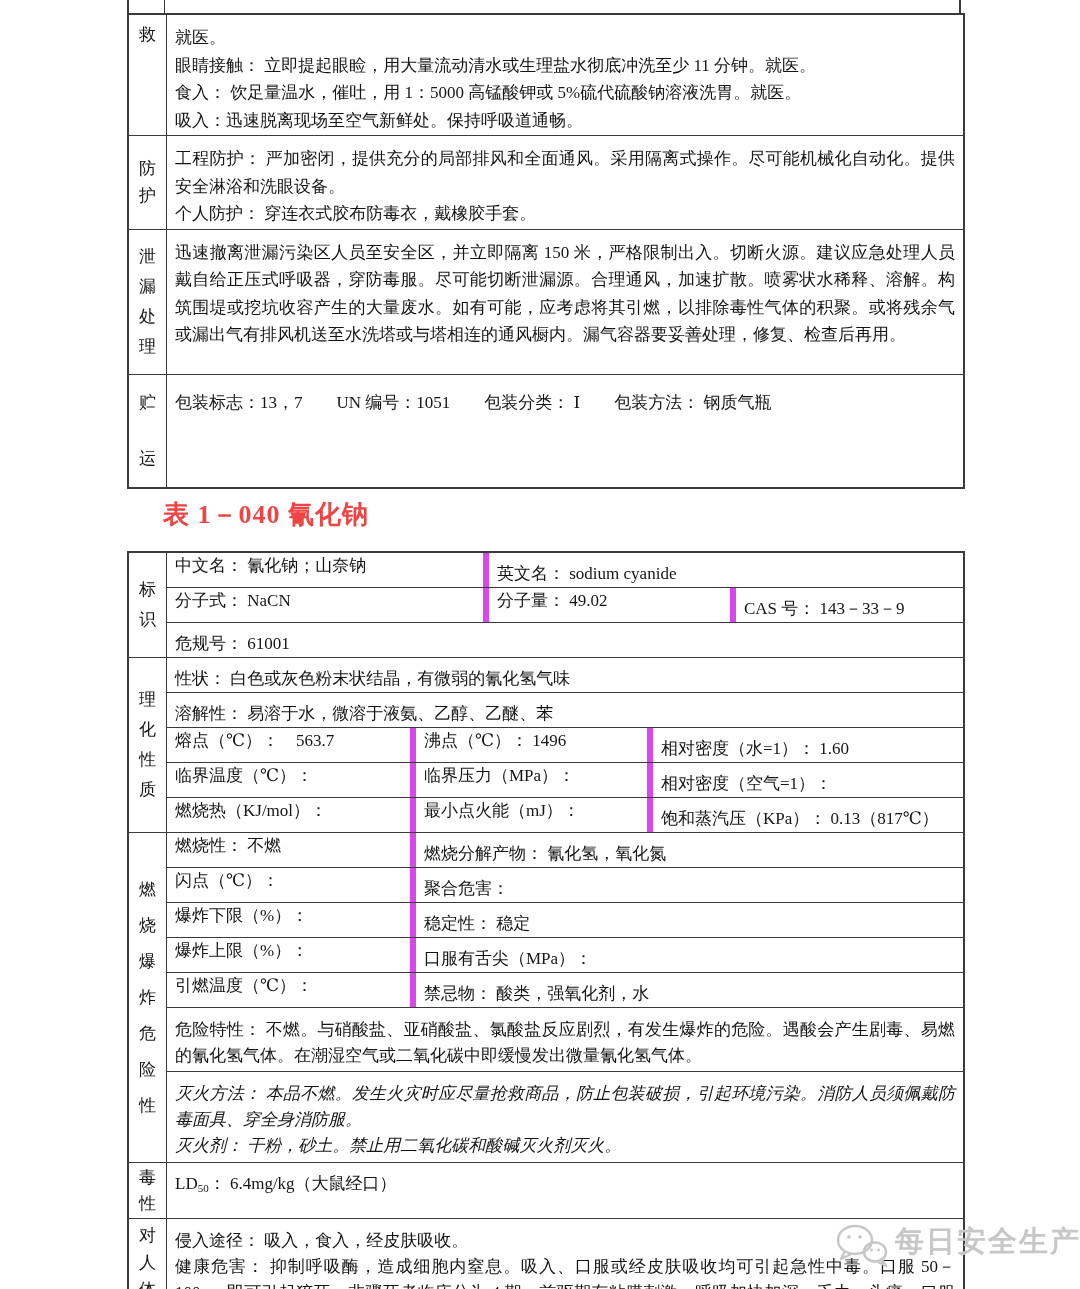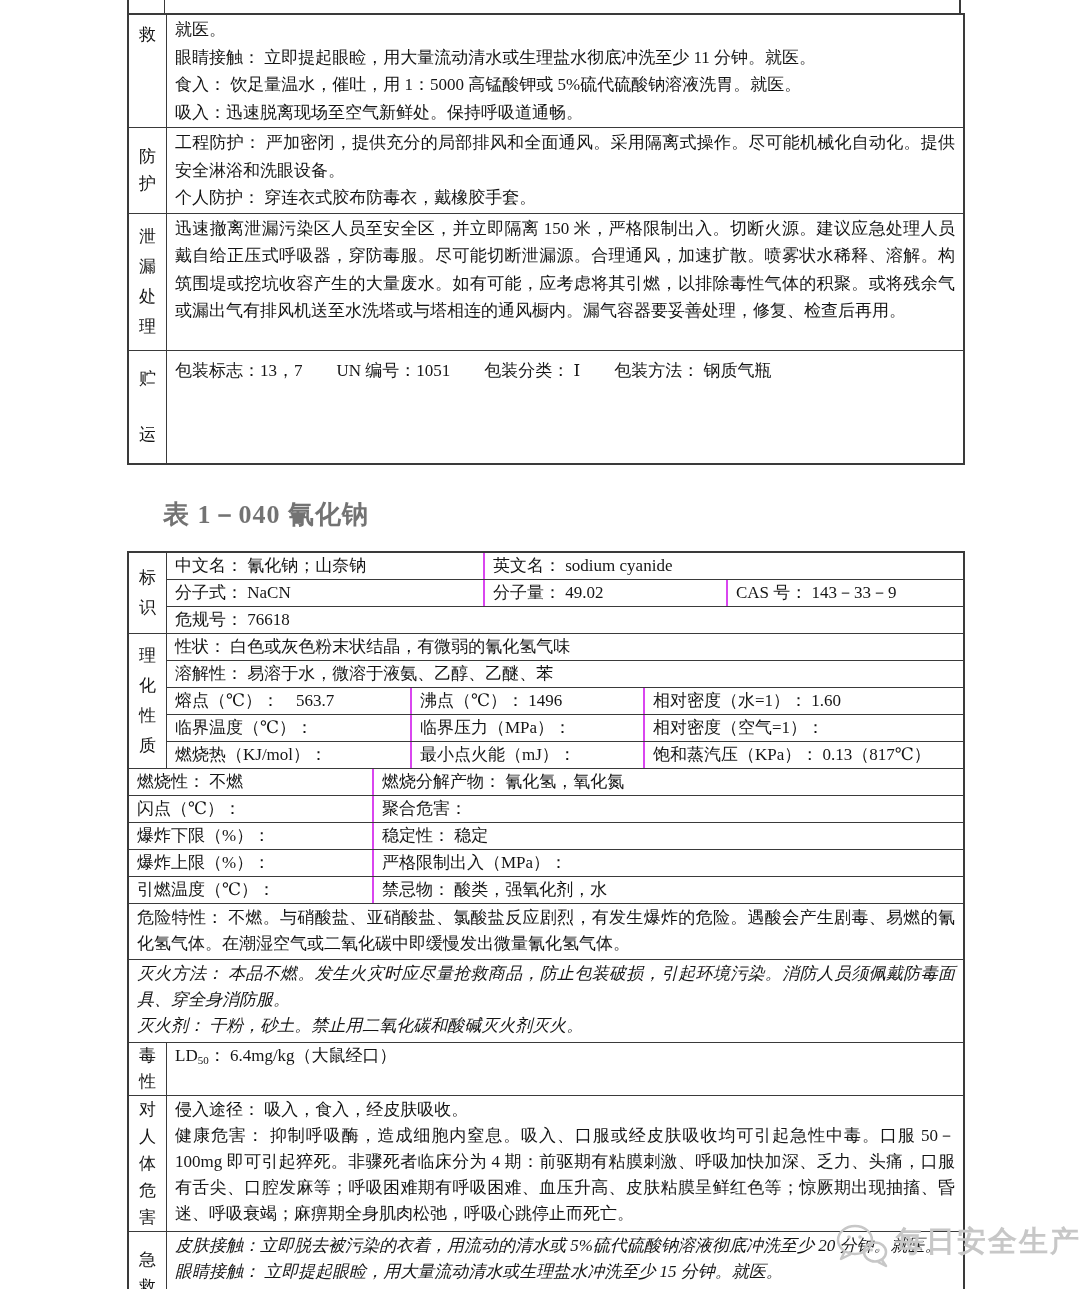--- a/index.html
+++ b/index.html
@@ -36,24 +36,24 @@
   .lh30 span { line-height:30px; }
   .lh36 span { line-height:36px; }
   .lh56 span { line-height:56px; }
 
   .body { flex:1; min-width:0; display:flex; flex-direction:column; }
 
   .r { display:flex; border-bottom:1px solid #3a3a3a; }
   .body .r:last-child { border-bottom:none; }
 
   .c {
-    padding:0 8px; font-size:17px; border-right:2px solid #d946ef;
+    padding:0 8px; font-size:17px; border-right:6px solid #d946ef;
     line-height:26px; min-width:0;
   }
-  .r .c:last-child { border-right:none; flex:1; }
+  .r .c:last-child { border-right:none; flex:1;margin-top:8px; }
 
   
   .cwA { flex:0 0 300px; }   
   .cwB { flex:0 0 300px; }   
   .cwC { flex:0 0 225px; }   
   .cwD { flex:0 0 227px; }   
   .cwE { flex:0 0 215px; }   
 
   
   .tbl1 .c { line-height:27.5px; padding-top:1px; padding-bottom:1px; }
@@ -65,21 +65,21 @@
   p.ln { margin:0; text-align:justify; }
   .tall { min-height:47px; }
   .h2l { min-height:53px; padding-top:1px; padding-bottom:1px; }
   .h3l { min-height:80px; padding-top:1px; padding-bottom:1px;font-style:italic; }
   .h5l { min-height:131px; padding-top:1px; padding-bottom:1px; }
 
   sub.ld { font-size:11px; line-height:0; vertical-align:-3px; }
 
   .title {
     position:absolute; left:163px; top:497px; margin:0;
-    font-size:26px; font-weight:bold; color:#737373; letter-spacing:1px;
+    font-size:26px; font-weight:bold; color:#ef4444; letter-spacing:1px;
   }
 
   
   .watermark {
     position:absolute; left:835px; top:1222px; z-index:5;
     display:flex; align-items:flex-start; gap:6px;
     color:#c7c7c7; font-size:29px; font-weight:bold; letter-spacing:2px;
     white-space:nowrap;
   }
   .watermark svg { flex:0 0 auto; }
@@ -167,21 +167,21 @@
         <div class="r">
           <div class="c cwA">中文名： 氰化钠；山奈钠</div>
           <div class="c">英文名： sodium cyanide</div>
         </div>
         <div class="r">
           <div class="c cwB">分子式： NaCN</div>
           <div class="c cwC">分子量： 49.02</div>
           <div class="c">CAS 号： 143－33－9</div>
         </div>
         <div class="r">
-          <div class="c">危规号： 76618</div>
+          <div class="c">危规号： 61001</div>
         </div>
       </div>
     </div>
 
     <div class="sec">
       <div class="lbl lh30">
           <span>理化性质</span>
         </div>
       <div class="body">
         <div class="r">
@@ -202,36 +202,39 @@
         </div>
         <div class="r">
           <div class="c cwD">燃烧热（KJ/mol）：</div>
           <div class="c cwE">最小点火能（mJ）：</div>
           <div class="c">饱和蒸汽压（KPa）： 0.13（817℃）</div>
         </div>
       </div>
     </div>
 
     <div class="sec">
+      <div class="lbl lh36">
+          <span>燃烧爆炸危险性</span>
+        </div>
       <div class="body">
         <div class="r">
           <div class="c cwD">燃烧性： 不燃</div>
           <div class="c">燃烧分解产物： 氰化氢，氧化氮</div>
         </div>
         <div class="r">
           <div class="c cwD">闪点（℃）：</div>
           <div class="c">聚合危害：</div>
         </div>
         <div class="r">
           <div class="c cwD">爆炸下限（%）：</div>
           <div class="c">稳定性： 稳定</div>
         </div>
         <div class="r">
           <div class="c cwD">爆炸上限（%）：</div>
-          <div class="c">严格限制出入（MPa）：</div>
+          <div class="c">口服有舌尖（MPa）：</div>
         </div>
         <div class="r">
           <div class="c cwD">引燃温度（℃）：</div>
           <div class="c">禁忌物： 酸类，强氧化剂，水</div>
         </div>
         <div class="r">
           <div class="c h2l">
             <p class="ln">危险特性： 不燃。与硝酸盐、亚硝酸盐、氯酸盐反应剧烈，有发生爆炸的危险。遇酸会产生剧毒、易燃的氰化氢气体。在潮湿空气或二氧化碳中即缓慢发出微量氰化氢气体。</p>
           </div>
         </div>

